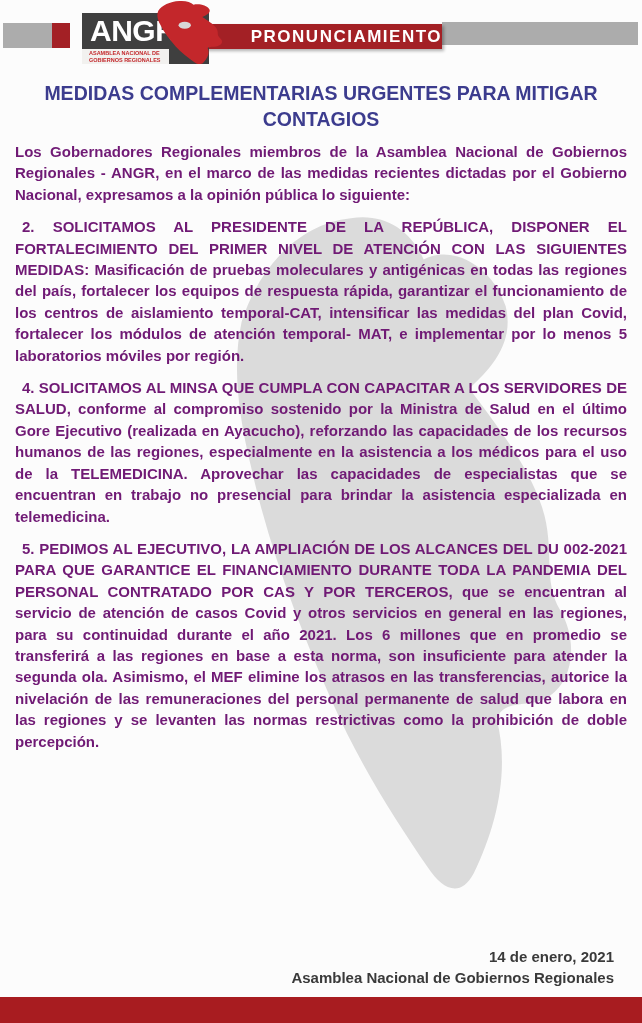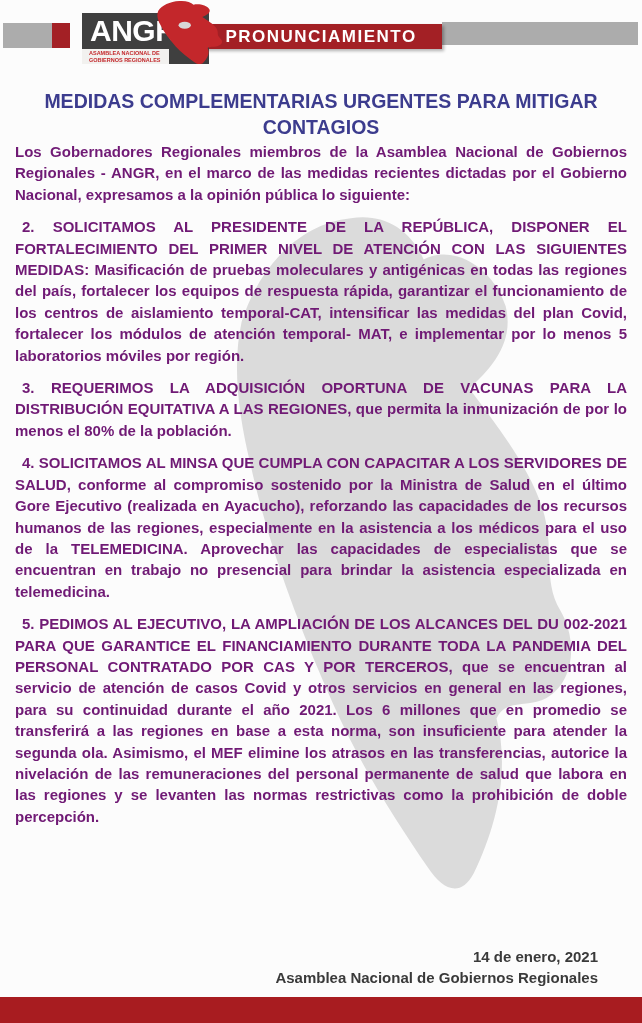--- a/index.html
+++ b/index.html
@@ -50,34 +50,34 @@
     position:absolute; left:146px; top:0px;
     width:88px; height:68px;
     z-index:3;
   }
   .banner {
     position:absolute; left:200px; top:24px;
     width:242px; height:25px;
     background:#A32025;
     color:#ffffff; font-weight:bold;
     font-size:17px; letter-spacing:1.5px;
-    display:flex; align-items:center; justify-content:center;
+    display:flex; align-items:center; justify-content:flex-end;
     box-shadow:2px 2px 3px rgba(0,0,0,0.3);
     z-index:1;
   }
   .hdr-bar-right {
     position:absolute; left:442px; top:22px;
     width:196px; height:23px;
     background:#ACACAC;
   }
 
   
   .title {
     position:absolute; top:76px; left:20px; right:20px;
-    margin:12px; text-align:center;
+    margin:4px; text-align:center;
     color:#3C3C8E;
     font-size:19.5px; line-height:26px; font-weight:bold;
     z-index:2;
   }
 
   
   .watermark {
     position:absolute; left:178px; top:208px;
     width:455px; height:722px;
     z-index:1;
@@ -91,21 +91,21 @@
   .para {
     margin:0 0 11px 0;
     color:#701a75; font-weight:bold;
     font-size:15px; line-height:21.4px;
     text-align:justify;
   }
   .para.numbered { text-indent:7px; }
 
   
   .footer {
-    position:absolute; right:44px; top:946px;
+    position:absolute; right:28px; top:946px;
     text-align:right;
     color:#3A3A3A; font-weight:bold;
     font-size:15px; line-height:21px;
     z-index:2;
   }
   .bottom-bar {
     position:absolute; left:0; bottom:0;
     width:100%; height:26px;
     background:#A81C20;
   }
@@ -135,21 +135,20 @@
 
   <h1 class="title">MEDIDAS COMPLEMENTARIAS URGENTES PARA MITIGAR CONTAGIOS</h1>
 
   <svg class="watermark" viewBox="0 0 100 140" preserveAspectRatio="none" aria-hidden="true">
     <path fill="#DBDBDB" d="M14 22 C18 11 27 3 38 2 C45 1 51 4 54 10 C60 7 69 11 72 19 C74 26 69 31 64 35 C70 42 77 50 80 58 C83 66 80 72 84 78 C88 84 87 92 81 95 C77 97 72 95 70 99 C73 109 70 120 65 129 C62 134 58 132 55 128 C48 119 40 108 34 96 C27 82 20 66 16 50 C13 39 12 30 14 22 Z"></path>
   </svg>
 
   <div class="content">
     <p class="para intro">Los Gobernadores Regionales miembros de la Asamblea Nacional de Gobiernos Regionales - ANGR, en el marco de las medidas recientes dictadas por el Gobierno Nacional, expresamos a la opinión pública lo siguiente:</p>
     <p class="para numbered">2. SOLICITAMOS AL PRESIDENTE DE LA REPÚBLICA, DISPONER EL FORTALECIMIENTO DEL PRIMER NIVEL DE ATENCIÓN CON LAS SIGUIENTES MEDIDAS: Masificación de pruebas moleculares y antigénicas en todas las regiones del país, fortalecer los equipos de respuesta rápida, garantizar el funcionamiento de los centros de aislamiento temporal-CAT, intensificar las medidas del plan Covid, fortalecer los módulos de atención temporal- MAT, e implementar por lo menos 5 laboratorios móviles por región.</p>
-    <p class="para numbered">3. REQUERIMOS LA ADQUISICIÓN OPORTUNA DE VACUNAS PARA LA DISTRIBUCIÓN EQUITATIVA A LAS REGIONES, que permita la inmunización de por lo menos el 80% de la población.</p>
     <p class="para numbered">4. SOLICITAMOS AL MINSA QUE CUMPLA CON CAPACITAR A LOS SERVIDORES DE SALUD, conforme al compromiso sostenido por la Ministra de Salud en el último Gore Ejecutivo (realizada en Ayacucho), reforzando las capacidades de los recursos humanos de las regiones, especialmente en la asistencia a los médicos para el uso de la TELEMEDICINA. Aprovechar las capacidades de especialistas que se encuentran en trabajo no presencial para brindar la asistencia especializada en telemedicina.</p>
     <p class="para numbered">5. PEDIMOS AL EJECUTIVO, LA AMPLIACIÓN DE LOS ALCANCES DEL DU 002-2021 PARA QUE GARANTICE EL FINANCIAMIENTO DURANTE TODA LA PANDEMIA DEL PERSONAL CONTRATADO POR CAS Y POR TERCEROS, que se encuentran al servicio de atención de casos Covid y otros servicios en general en las regiones, para su continuidad durante el año 2021. Los 6 millones que en promedio se transferirá a las regiones en base a esta norma, son insuficiente para atender la segunda ola. Asimismo, el MEF elimine los atrasos en las transferencias, autorice la nivelación de las remuneraciones del personal permanente de salud que labora en las regiones y se levanten las normas restrictivas como la prohibición de doble percepción.</p>
   </div>
 
   <div class="footer">
     <div>14 de enero, 2021</div>
     <div>Asamblea Nacional de Gobiernos Regionales</div>
   </div>
 
   <div class="bottom-bar"></div>

